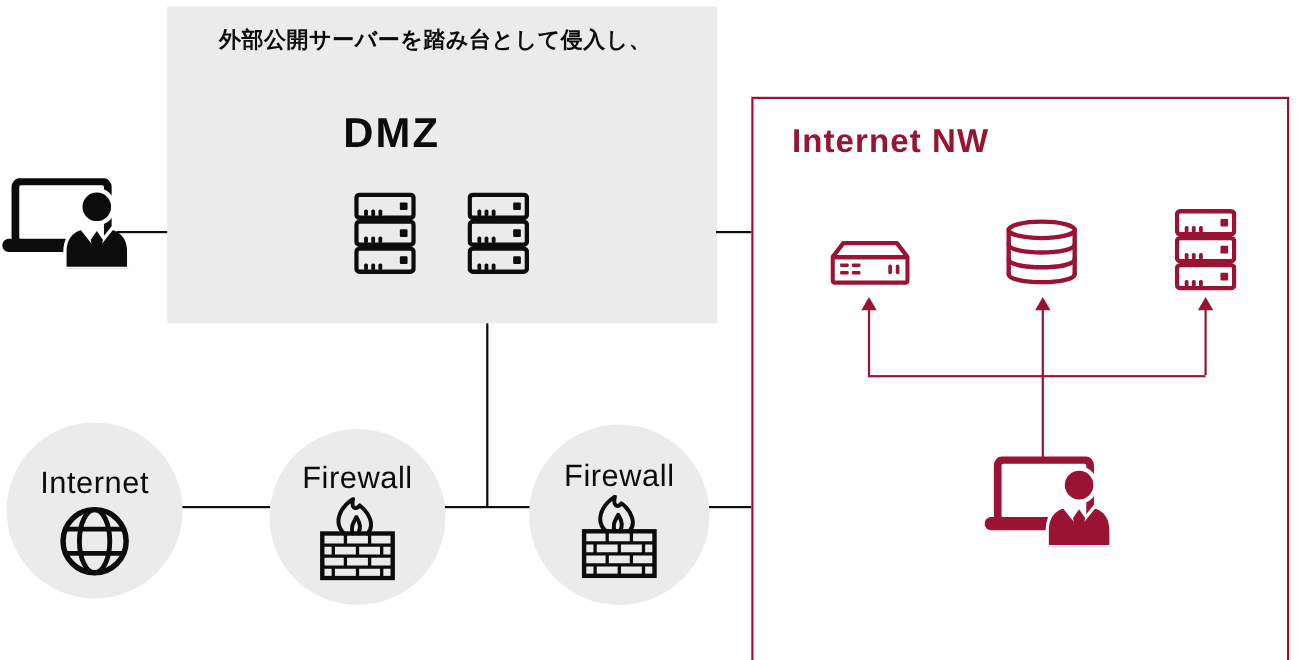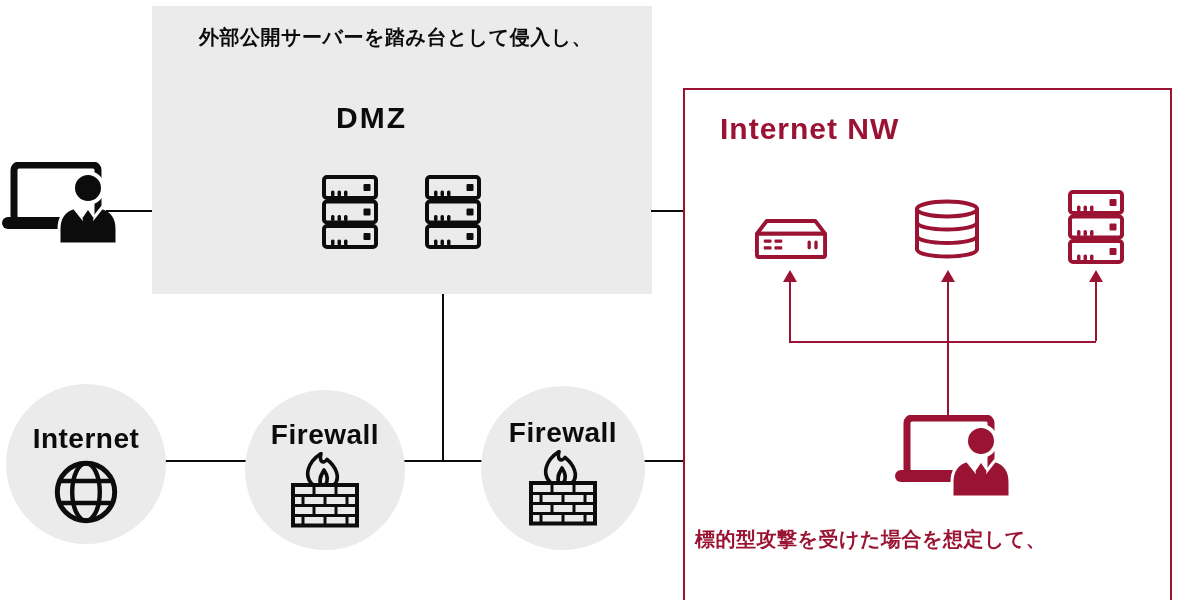--- a/index.html
+++ b/index.html
@@ -28,27 +28,27 @@
     border-top:6.5px solid transparent;border-bottom:6.5px solid transparent;
     border-left:13px solid var(--ink);}
   .arrow-up{position:absolute;width:0;height:0;
     border-left:7px solid transparent;border-right:7px solid transparent;
     border-bottom:12px solid var(--accent);}
 
   
   .dmz{left:152px;top:6px;width:500px;height:288px;background:var(--gray);}
   .dmz-caption{left:47px;top:18px;font-size:20px;line-height:27px;font-weight:bold;
     color:var(--ink);letter-spacing:.5px;white-space:nowrap;}
-  .dmz-title{left:184px;top:95px;font-size:30px;font-weight:bold;color:var(--ink);
+  .dmz-title{left:160px;top:95px;font-size:38px;font-weight:bold;color:var(--ink);
     letter-spacing:2px;}
 
   
   .node-circle{position:absolute;border-radius:50%;background:var(--gray);
     display:flex;flex-direction:column;align-items:center;z-index:2;}
-  .node-label{font-weight:bold;color:var(--ink);font-size:28px;line-height:34px;
+  .node-label{font-weight:normal;color:var(--ink);font-size:28px;line-height:34px;
     letter-spacing:.5px;}
 
   
   .nwbox{left:683px;top:88px;width:489px;height:597px;background:#fff;
     border:2px solid var(--accent);z-index:2;}
   .nw-title{left:35px;top:22px;font-size:30px;font-weight:bold;color:var(--accent);
     letter-spacing:1px;}
   .nw-caption{left:10px;top:434px;font-size:20px;line-height:31px;font-weight:bold;
     color:var(--accent);letter-spacing:.5px;white-space:nowrap;}
 
@@ -209,17 +209,16 @@
     <div class="vline red" style="left:104.4px;top:191px;height:60px"></div>
     <div class="vline red" style="left:262.4px;top:191px;height:135px"></div>
     <div class="vline red" style="left:410.4px;top:191px;height:60px"></div>
     <div class="hline red" style="left:104.4px;top:251px;width:307px"></div>
 
     <svg class="abs accent" style="left:210px;top:325px" width="118" height="82" viewBox="0 0 118 82">
         <use href="#laptop-person"></use>
       </svg>
 
     <div class="abs nw-caption">
-      <div>標的型攻撃を受けた場合を想定して、</div>
     </div>
   </div>
 
 </div>
 
 </body></html>

